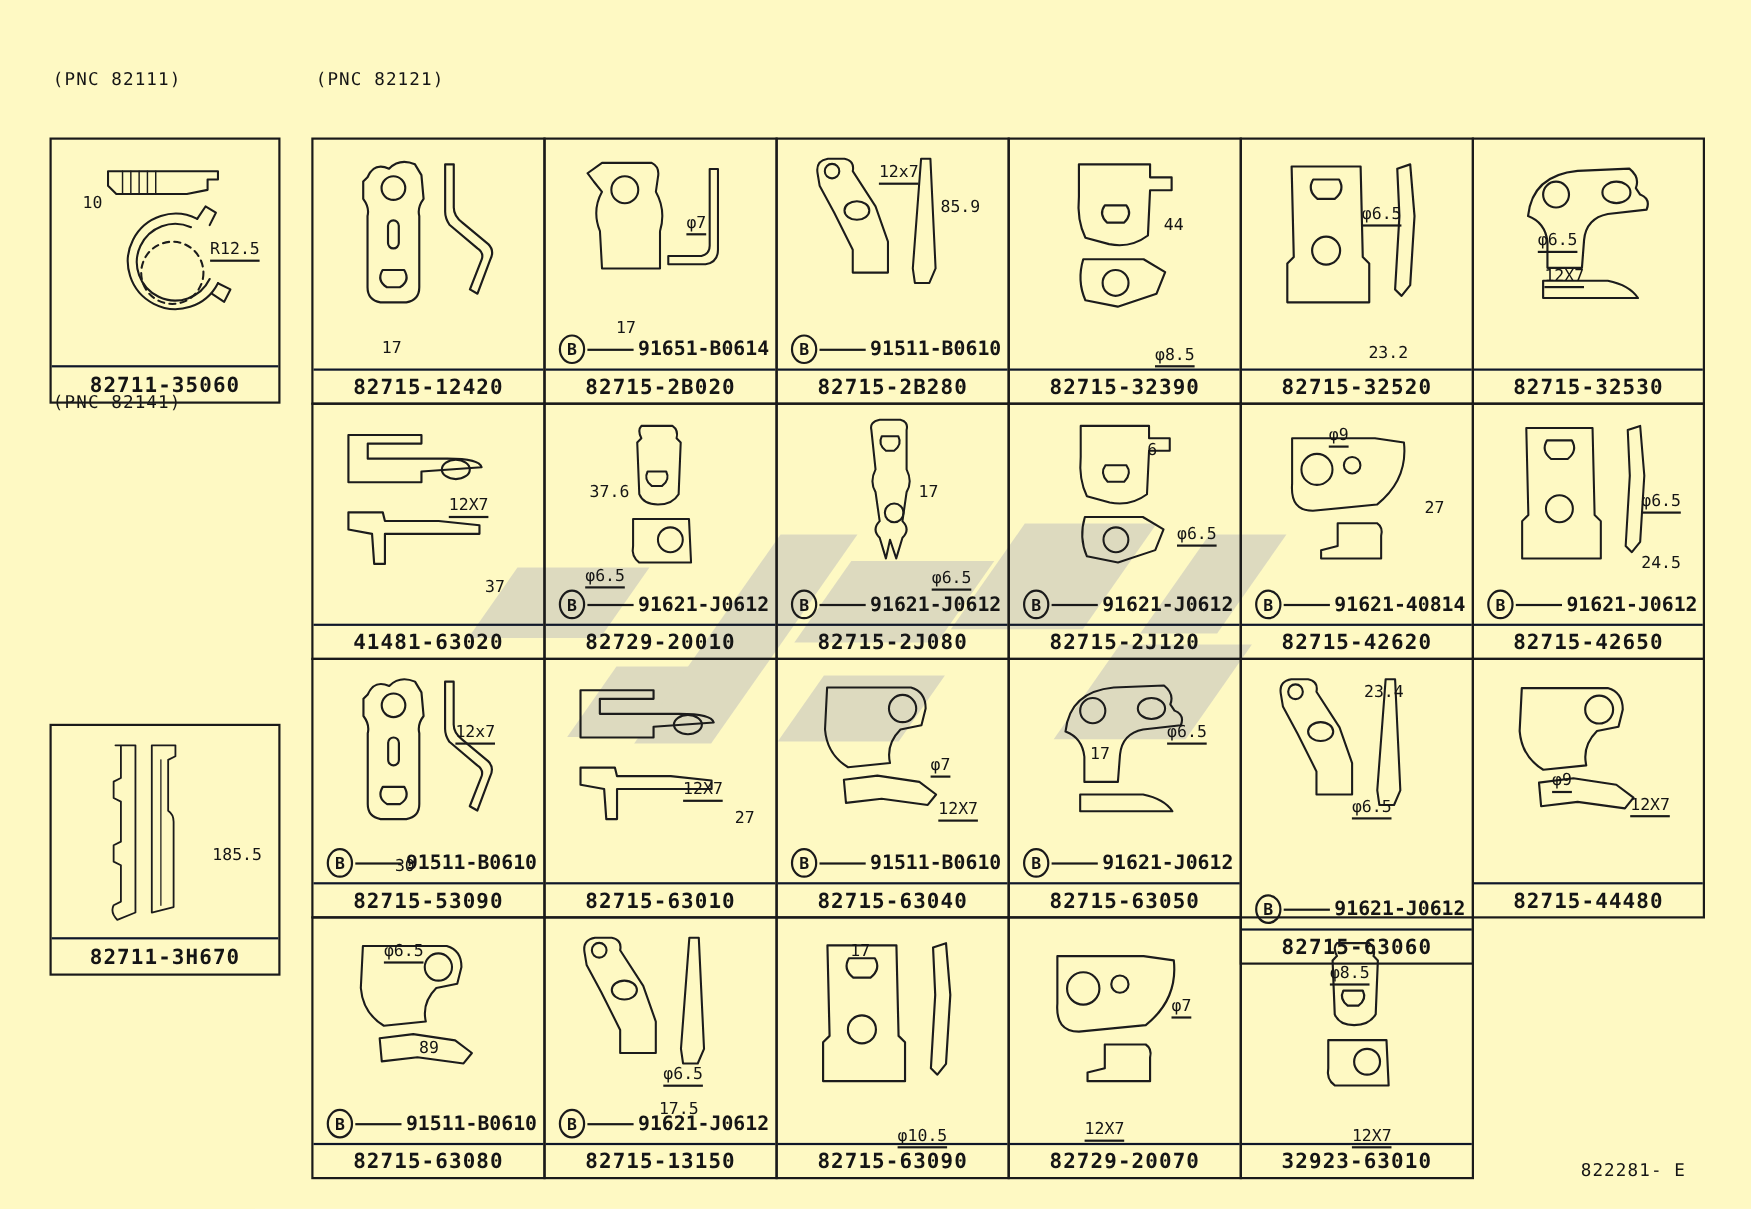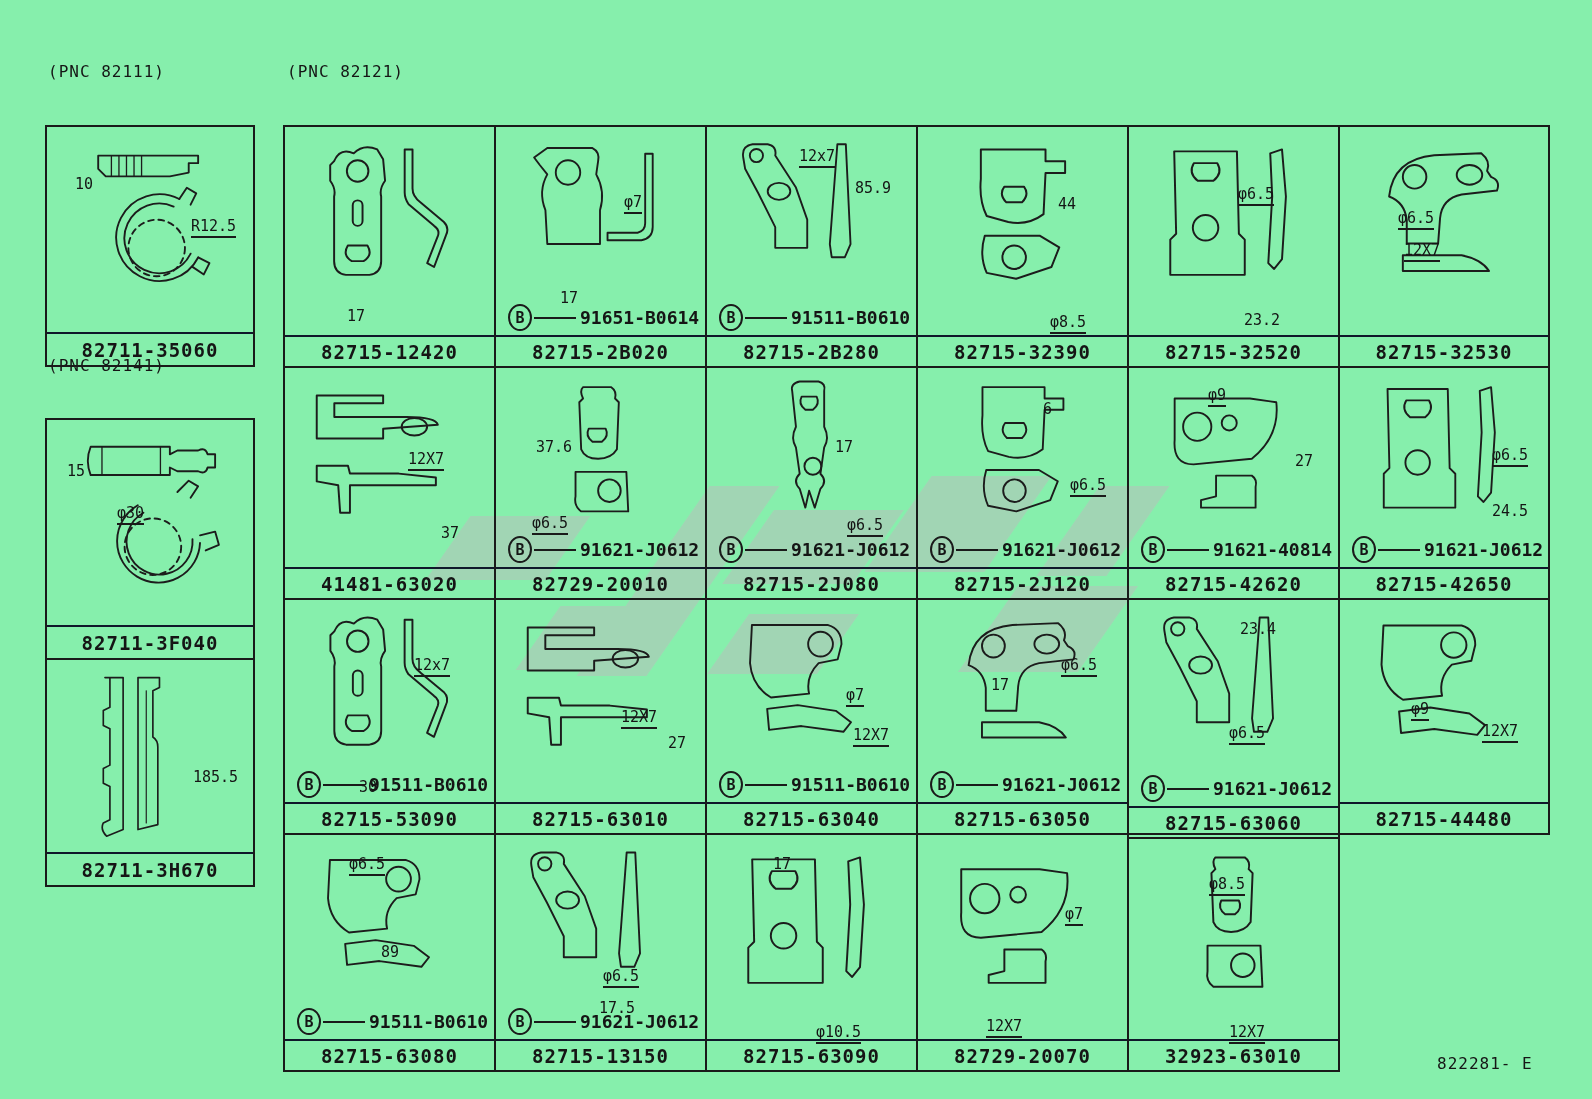--- a/index.html
+++ b/index.html
@@ -1,16 +1,16 @@
 <!DOCTYPE html>
 <html><head>
 <meta charset="utf-8">
 <style>
   html,body{margin:0;padding:0;background:#ffffff;}
-  #stage{position:relative;width:1592px;height:1099px;background:#86efac;overflow:hidden;
+  #stage{position:relative;width:1592px;height:1099px;background:#fef9c3;overflow:hidden;
          font-family:"DejaVu Sans Mono","Liberation Mono",monospace;color:#151515;}
   .pnc{position:absolute;font-size:16px;letter-spacing:1px;white-space:nowrap;}
   .box,.cell{position:absolute;border:2px solid #1a1a1a;box-sizing:border-box;background:transparent;z-index:2;margin-top:40px;}
   .band{position:absolute;left:0;right:0;bottom:0;height:29px;border-top:2px solid #0f172a;
         display:flex;align-items:center;justify-content:center;}
   .band span{font-size:19px;font-weight:bold;letter-spacing:1px;white-space:nowrap;}
   .band.tall{height:31px;}
   .dim{position:absolute;font-size:15px;white-space:nowrap;z-index:3;}
   .dim.u{border-bottom:2px solid #1a1a1a;padding-bottom:1px;}
   .callout{position:absolute;left:12px;bottom:35px;display:flex;align-items:center;z-index:3;}
@@ -142,30 +142,20 @@
       </svg>
     <span class="dim" style="left:28px;top:48px">10</span>
     <span class="dim u" style="left:144px;top:90px">R12.5</span>
     <div class="band tall">
         <span>82711-35060</span>
       </div>
   </div>
 
   <div class="pnc" style="left:48px;top:356px">(PNC 82141)</div>
 
-  <div class="box" style="left:45px;top:378px;width:210px;height:242px">
-    <svg class="draw" viewBox="0 0 200 210" width="196" height="198">
-        <use href="#s3f040"></use>
-      </svg>
-    <span class="dim" style="left:20px;top:42px">15</span>
-    <span class="dim u" style="left:70px;top:84px">φ30</span>
-    <div class="band tall">
-        <span>82711-3F040</span>
-      </div>
-  </div>
 
   <div class="box" style="left:45px;top:618px;width:210px;height:229px">
     <svg class="draw" viewBox="0 0 200 230" width="170" height="190">
         <use href="#s3h670"></use>
       </svg>
     <span class="dim" style="left:146px;top:108px">185.5</span>
     <div class="band tall">
         <span>82711-3H670</span>
       </div>
   </div>
@@ -376,21 +366,21 @@
     <span class="dim" style="left:73px;top:76px">17</span>
     <div class="callout">
         <span class="bcirc">B</span>
         <span class="cline"></span>
         <span class="cpart">91621-J0612</span>
       </div>
     <div class="band">
         <span>82715-63050</span>
       </div>
   </div>
-  <div class="cell" style="left:1127px;top:558px;width:213px;height:241px">
+  <div class="cell" style="left:1127px;top:558px;width:213px;height:279px">
     <svg class="draw" viewBox="0 0 200 170" width="196" height="162">
         <use href="#sc"></use>
       </svg>
     <span class="dim" style="left:111px;top:20px">23.4</span>
     <span class="dim u" style="left:100px;top:124px">φ6.5</span>
     <div class="callout">
         <span class="bcirc">B</span>
         <span class="cline"></span>
         <span class="cpart">91621-J0612</span>
       </div>

